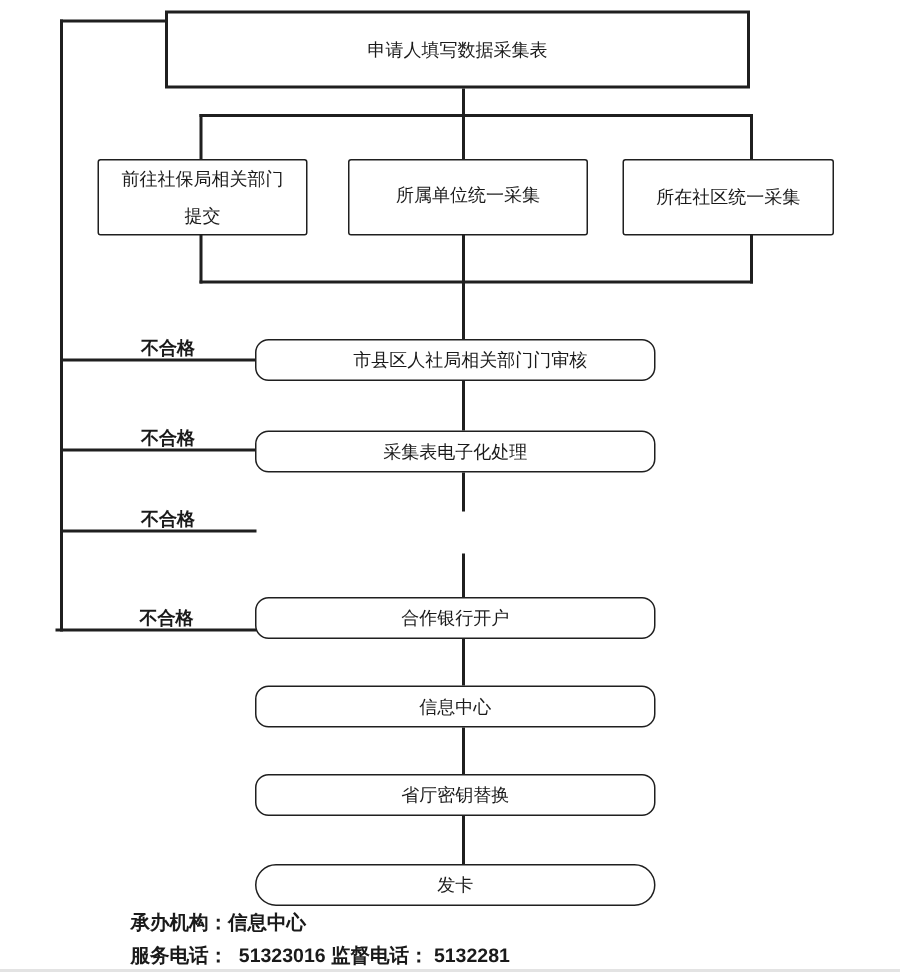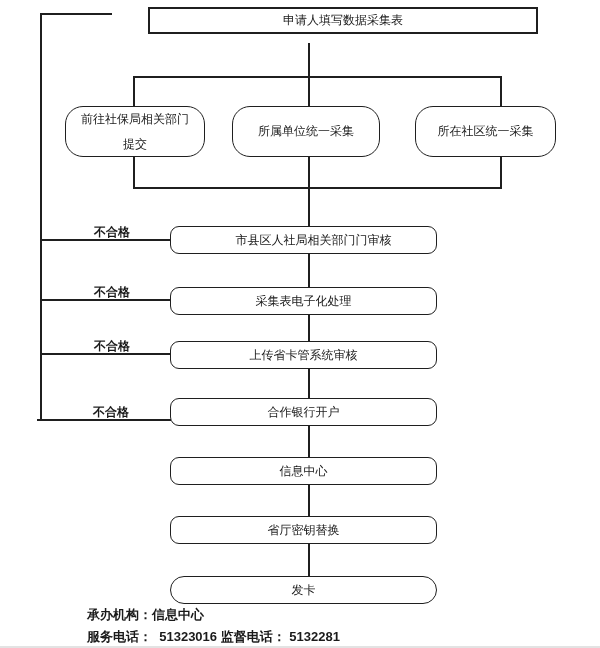--- a/index.html
+++ b/index.html
@@ -2,21 +2,21 @@
 <html><head>
 <meta charset="utf-8">
 <style>
   html,body{margin:0;padding:0;background:#ffffff;}
   #canvas{
     position:relative;width:600px;height:648px;background:#ffffff;overflow:hidden;
     font-family:"Liberation Sans","DejaVu Sans",sans-serif;color:#1a1a1a;
   }
   .line{position:absolute;background:#1f1f1f;z-index:1;}
   .box{
-    position:absolute;background:#ffffff;border:1.5px solid #1f1f1f;border-radius:18px;
+    position:absolute;background:#ffffff;border:1.5px solid #1f1f1f;border-radius:2px;
     display:flex;align-items:center;justify-content:center;text-align:center;
     font-size:12px;color:#1a1a1a;z-index:2;box-sizing:border-box;
   }
   .box.sharp{border-radius:0;border-width:2px;}
   .box.step{left:170px;width:267px;height:28px;border-radius:9px;}
   .branch{top:106px;height:51px;line-height:25px;}
   .reject{
     position:absolute;font-size:12px;font-weight:bold;color:#1a1a1a;z-index:2;
   }
   .footer-text{
@@ -51,29 +51,28 @@
   <div class="line" style="left:40px;top:239px;width:131px;height:2px;"></div>
   <div class="line" style="left:40px;top:299px;width:131px;height:2px;"></div>
   <div class="line" style="left:40px;top:353px;width:131px;height:2px;"></div>
   <div class="line" style="left:37px;top:419px;width:134px;height:2px;"></div>
 
   <div class="reject" style="left:94px;top:224px;">不合格</div>
   <div class="reject" style="left:94px;top:284px;">不合格</div>
   <div class="reject" style="left:94px;top:338px;">不合格</div>
   <div class="reject" style="left:93px;top:404px;">不合格</div>
 
-  <div class="box sharp" style="left:110px;top:7px;width:390px;height:27px;margin-left:38px;">申请人填写数据采集表</div>
+  <div class="box sharp" style="left:110px;top:7px;width:390px;height:52px;">申请人填写数据采集表</div>
 
   <div class="box branch" style="left:65px;width:140px;padding:0 13px;">前往社保局相关部门提交</div>
-  <div class="box branch" style="left:232px;width:148px;">所属单位统一采集</div>
+  <div class="box branch" style="left:232px;width:160px;font-family:Liberation Mono, monospace;">所属单位统一采集</div>
   <div class="box branch" style="left:415px;width:141px;">所在社区统一采集</div>
 
   <div class="box step" style="top:226px;padding-left:20px;">市县区人社局相关部门门审核</div>
   <div class="box step" style="top:287px;">采集表电子化处理</div>
-  <div class="box step" style="top:341px;">上传省卡管系统审核</div>
   <div class="box step" style="top:398px;">合作银行开户</div>
   <div class="box step" style="top:457px;">信息中心</div>
   <div class="box step" style="top:516px;">省厅密钥替换</div>
   <div class="box step" style="top:576px;border-radius:14px;">发卡</div>
 
   <div class="footer-text" style="top:606px;">承办机构：信息中心</div>
   <div class="footer-text" style="top:628px;">服务电话：  51323016 监督电话： 5132281</div>
 
   <div class="page-edge"></div>
 </div>

